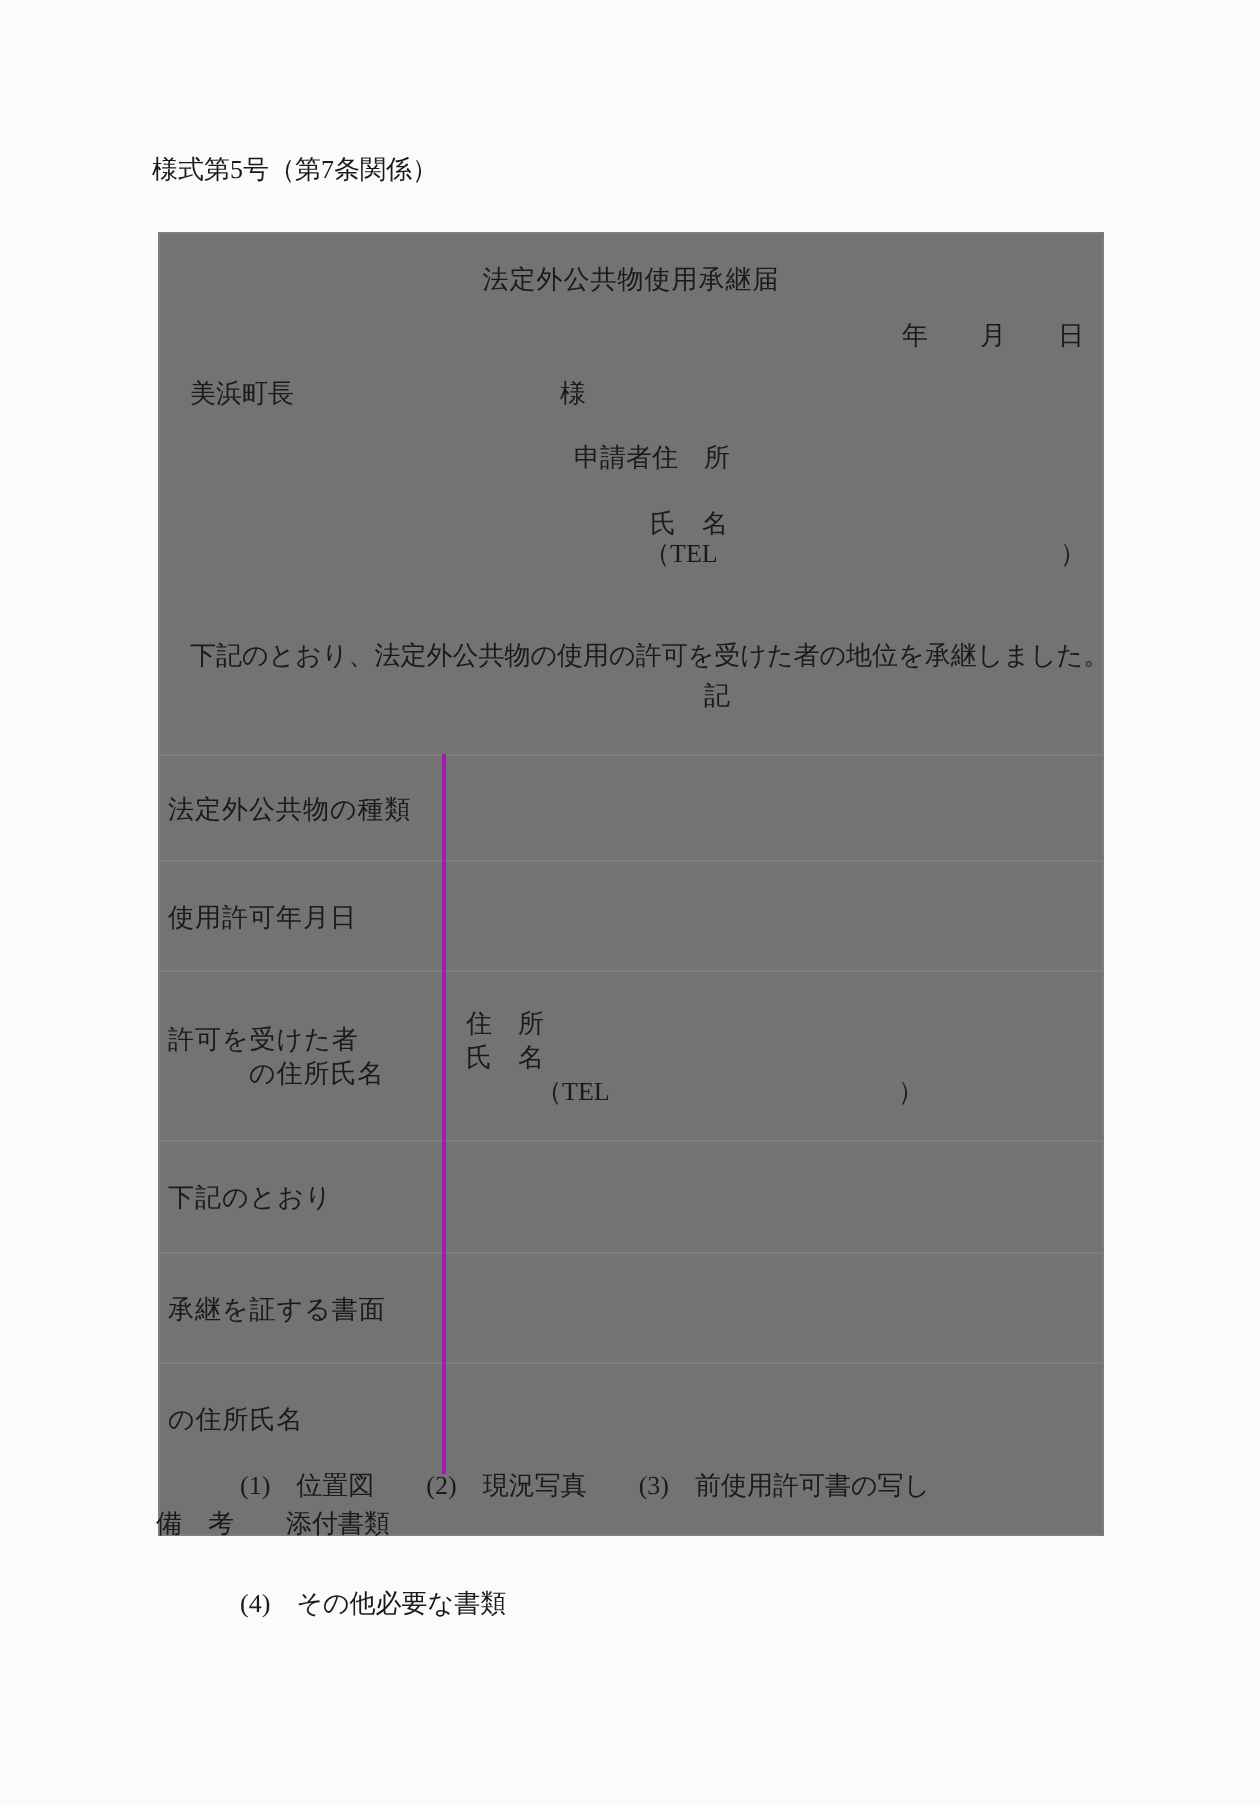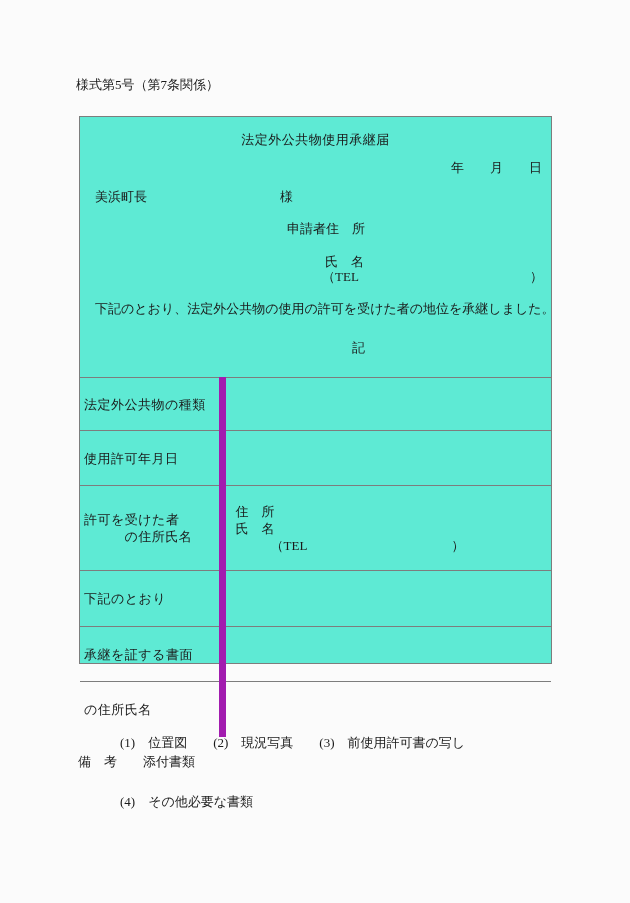--- a/index.html
+++ b/index.html
@@ -15,52 +15,52 @@
     font-size: 13px;
     line-height: 1;
     overflow: hidden;
   }
   .abs { position: absolute; white-space: pre; }
   .form-number { left: 76px; top: 78px; }
 
   .doc-box {
     position: absolute;
     left: 79px; top: 116px;
-    width: 473px; height: 548px;
+    width: 473px; height: 652px;
     border: 1px solid #7d7d7d;
-    background: #5eead4;
+    background: #737373;
   }
   .doc-title { top: 16px; left: 0; width: 100%; text-align: center; letter-spacing: 0.5px; }
   .date-line { top: 44px; right: 9px; }
   .addressee { left: 15px; top: 73px; }
   .honorific { left: 200px; top: 73px; }
   .applicant-address { left: 207px; top: 106px; font-family: Liberation Mono, monospace; }
   .applicant-name { left: 245px; top: 138px; }
   .applicant-tel {
     left: 242px; top: 153px; right: 8px;
     display: flex; justify-content: space-between;
   }
-  .body-text { left: 15px; top: 185px; text-align: right; }
+  .body-text { left: 15px; top: 204px; text-align: right; }
   .ki-marker { left: 272px; top: 224px; }
 
   table.form-table {
     position: absolute;
     left: 0; top: 260px;
     width: 100%;
     border-collapse: collapse;
     table-layout: fixed;
   }
   table.form-table td {
     border-top: 1px solid #7d7d7d;
     vertical-align: middle;
     font-size: 13px;
   }
   td.label-cell {
     width: 142px;
-    border-right: 7px solid #a21caf;
+    border-right: 2px solid #a21caf;
     padding-left: 4px;
     white-space: pre-line;
     letter-spacing: 0.5px;
     line-height: 17px;
   }
   td.content-cell { padding-left: 10px; line-height: 17px; }
   .r1 td { height: 53px; }
   .r2 td { height: 55px; }
   .r3 td { height: 85px; }
   .r4 td { height: 56px; }

